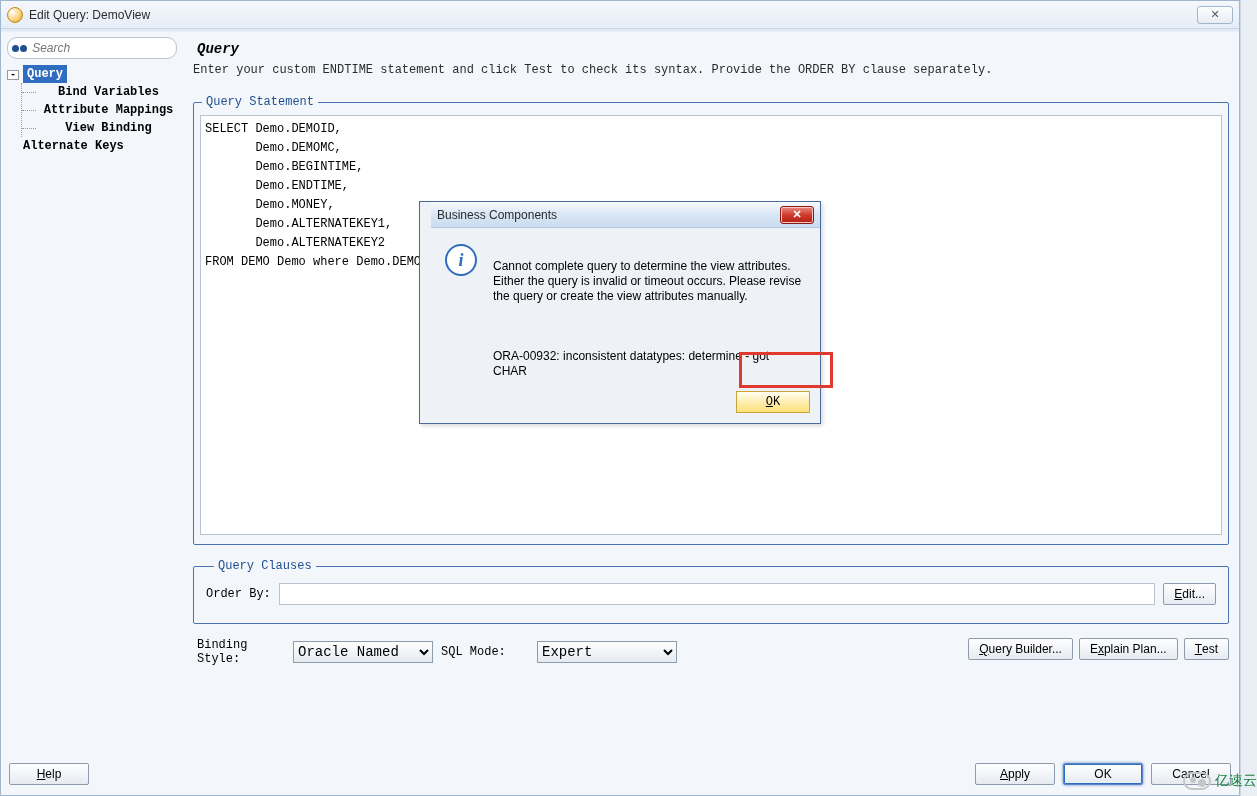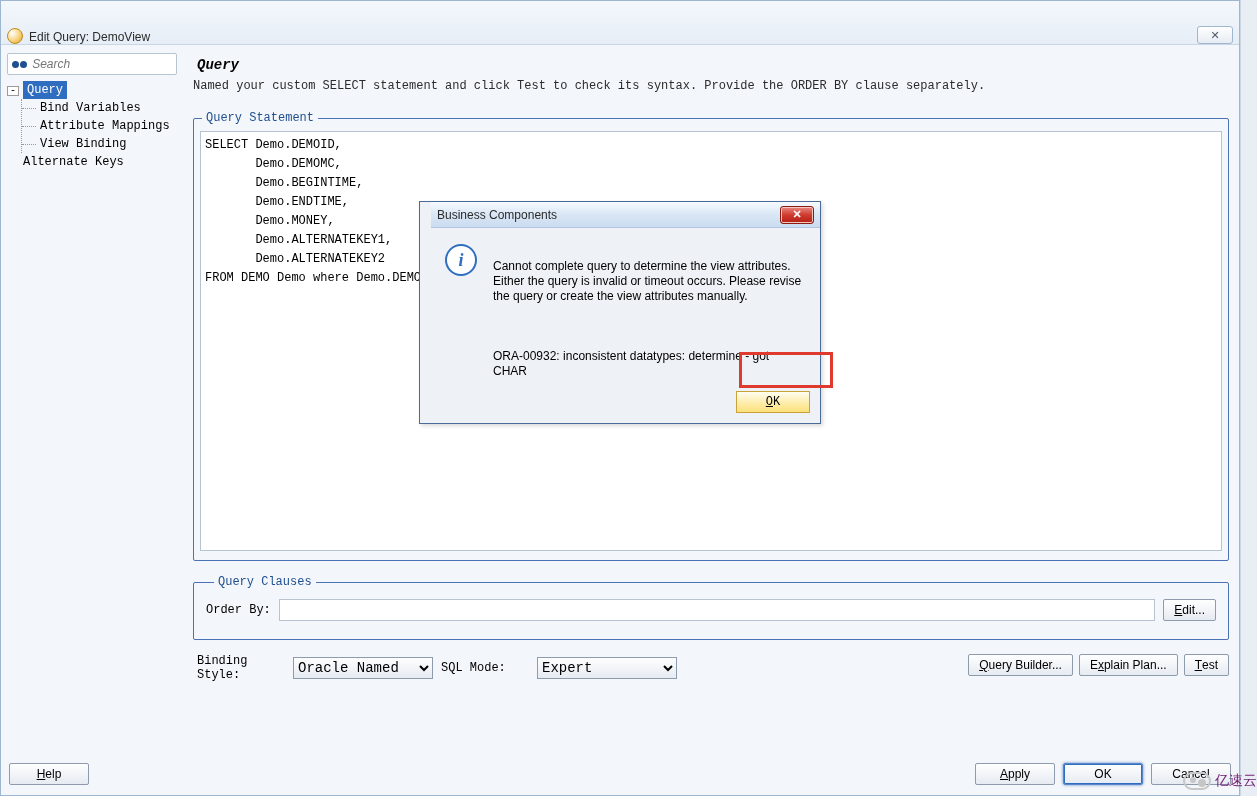--- a/index.html
+++ b/index.html
@@ -14,23 +14,23 @@
     overflow: hidden;
   }
   .window {
     width: 1240px;
     height: 796px;
     background: linear-gradient(#eaf0f8, #e0eaf4 30px, #f3f6fa 31px);
     border: 1px solid #9fb6cf;
     position: relative;
   }
   .titlebar {
-    height: 44px;
-    display: flex;
-    align-items: flex-end;
+    height: 28px;
+    display: flex;
+    align-items: center;
     padding: 0 6px;
     background: linear-gradient(#f4f8fc, #e6edf6);
     border-bottom: 1px solid #c9d6e4;
   }
   .titlebar .app-icon {
     width: 16px; height: 16px; margin-right: 6px;
     background: radial-gradient(circle at 30% 30%, #fff, #f6cf72 60%, #d99a22);
     border-radius: 50%;
     border: 1px solid #c28a1a;
   }
@@ -51,21 +51,21 @@
   }
   .sidebar {
     width: 182px;
     padding: 8px 6px;
     border-right: 0;
   }
   .search-box {
     display: flex;
     align-items: center;
     border: 1px solid #b7c3d1;
-    border-radius: 2px;
+    border-radius: 10px;
     height: 22px;
     background: #fff;
     padding: 0 4px;
     margin-bottom: 6px;
   }
   .search-box .binoc-icon {
     width: 16px; height: 14px;
     display: inline-block;
     position: relative;
     margin-right: 4px;
@@ -84,28 +84,29 @@
   .search-box input {
     border: none; outline: none;
     font-size: 12px; font-style: italic; color: #9a9a9a;
     width: 100%;
     background: transparent;
   }
   .tree {
     font-family: Consolas, "Courier New", monospace;
     font-size: 12px;
     line-height: 18px;
+    font-weight: bold;
   }
   .tree-node { white-space: nowrap; }
   .tree-node.root > .twig { display:inline-block; width:12px; text-align:center; border:1px solid #9a9a9a; height:10px; line-height:8px; font-size:10px; margin-right:4px; background:#fff; }
   .tree-node.root > .label {
     background: #2f6dc0; color: #fff; padding: 0 4px;
     display: inline-block;
   }
-  .tree-children { margin-left: 14px; border-left: 1px dotted #9a9a9a; padding-left: 0; }
+  .tree-children { margin-left: 14px; border-left: 1px dotted #9a9a9a; padding-left: 0; text-align: center; }
   .tree-children .tree-node {
     position: relative; padding-left: 18px;
   }
   .tree-children .tree-node::before {
     content: ""; position: absolute; left: 0; top: 9px;
     width: 14px; border-top: 1px dotted #9a9a9a;
   }
   .main {
     flex: 1;
     padding: 8px 10px 0 10px;
@@ -289,21 +290,21 @@
     border: 3px solid #e03a2f;
     pointer-events: none;
     z-index: 60;
   }
 
   
   .watermark {
     position: absolute;
     right: 0; bottom: 6px;
     font-size: 14px;
-    color: #701a75;
+    color: #15803d;
     font-family: "Microsoft YaHei", sans-serif;
     display: flex; align-items: center; gap: 4px;
     z-index: 200;
   }
   .watermark .wm-icon {
     width: 28px; height: 18px;
     border: 2px solid #c6c6c6;
     border-radius: 12px;
     position: relative;
   }
@@ -351,21 +352,21 @@
           </div>
         </div>
         <div class="tree-node" style="padding-left:16px; position:relative;">
           <span>Alternate Keys</span>
         </div>
       </div>
     </div>
 
     <div class="main">
       <div class="page-title">Query</div>
-      <div class="instruction">Named your custom SELECT statement and click Test to check its syntax.  Provide the ORDER BY clause separately.</div>
+      <div class="instruction">Enter your custom ENDTIME statement and click Test to check its syntax.  Provide the ORDER BY clause separately.</div>
 
       <fieldset class="query-stmt">
         <legend>Query Statement</legend>
         <textarea class="sql-area" style="">SELECT Demo.DEMOID, 
        Demo.DEMOMC, 
        Demo.BEGINTIME, 
        Demo.ENDTIME, 
        Demo.MONEY, 
        Demo.ALTERNATEKEY1, 
        Demo.ALTERNATEKEY2

